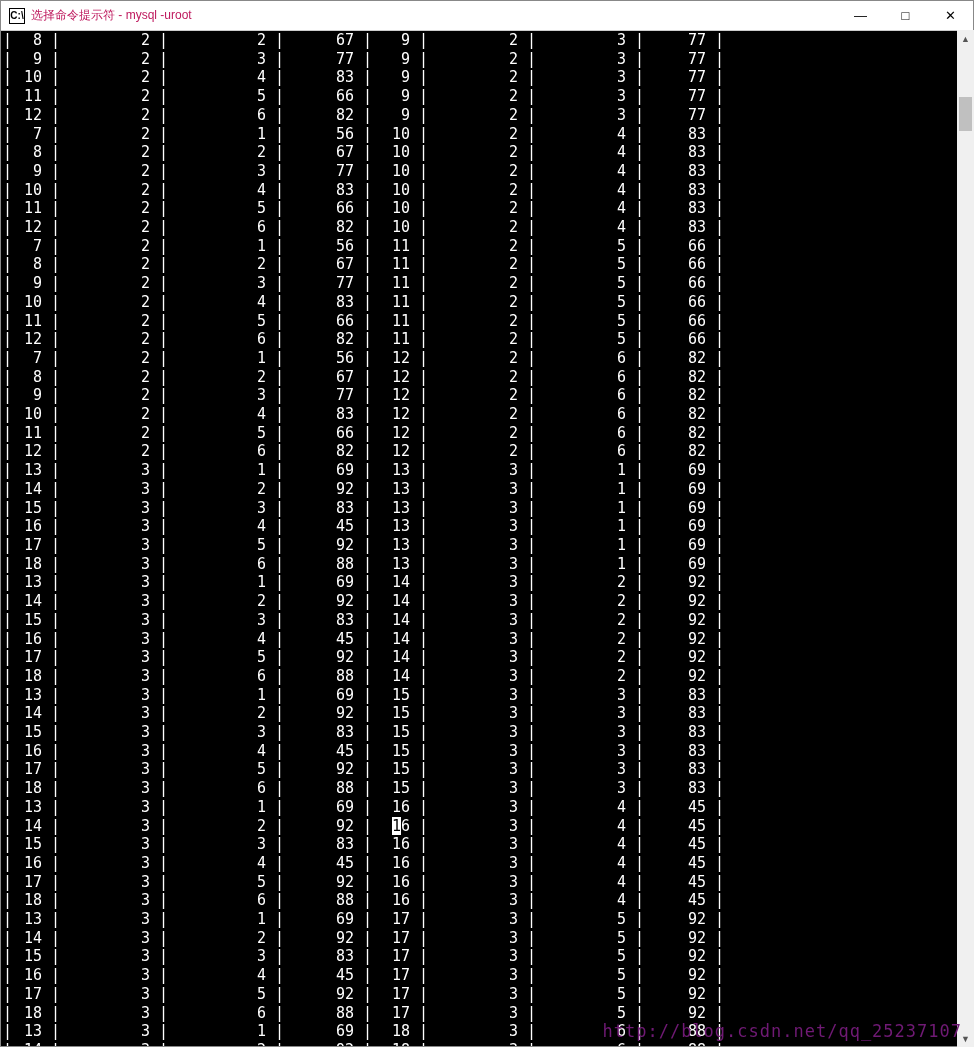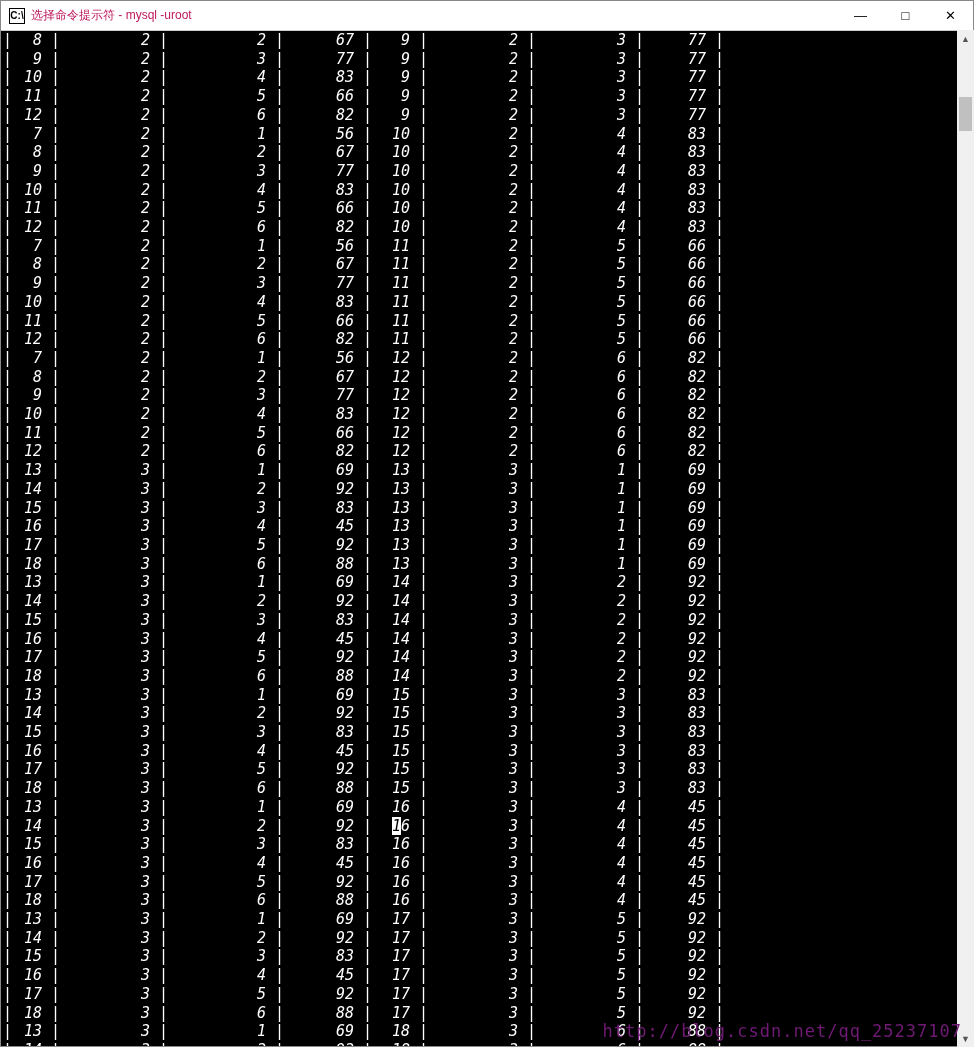--- a/index.html
+++ b/index.html
@@ -108,21 +108,21 @@
       left: 2px;
       right: 2px;
       top: 50px;
       height: 34px;
       background: #c0c0c0;
     }
     .scrollbar-arrow.down {
       position: absolute;
       bottom: 0;
     }
-    .row { display: block; font-style: italic; }
+    .row { display: block; }
     .col { display: inline-block; text-align: right; }
     .c1 { width: 40px; }
     .c2 { width: 100px; }
     .c3 { width: 108px; }
     .c4 { width: 80px; }
     .c5 { width: 48px; }
     .c6 { width: 100px; }
     .c7 { width: 100px; }
     .c8 { width: 72px; }
     .sep { display: inline-block; width: 8px; text-align: center; }

